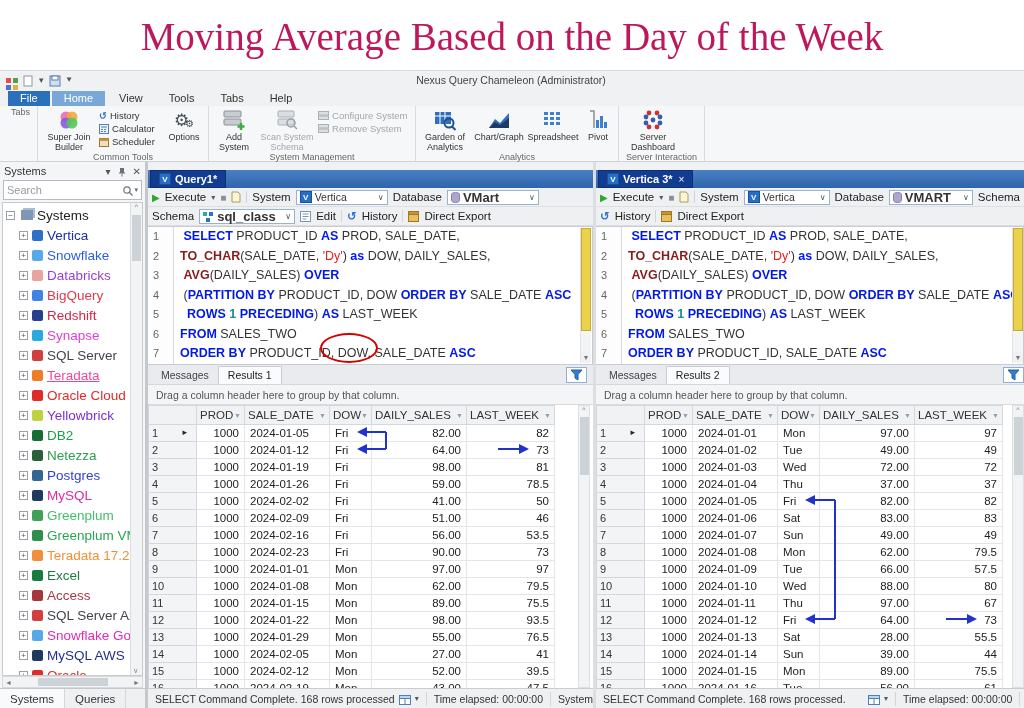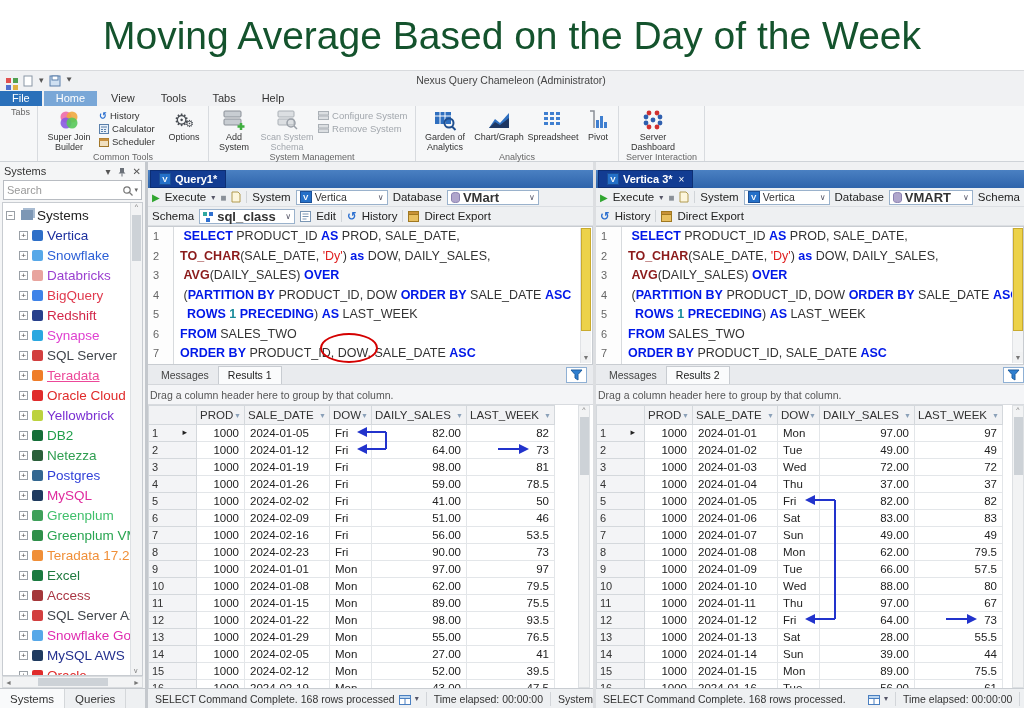--- a/index.html
+++ b/index.html
@@ -1,32 +1,32 @@
 <!DOCTYPE html>
 <html><head>
 <meta charset="utf-8">
 <style>
   * { margin:0; padding:0; box-sizing:border-box; }
   body { font-family:"Liberation Sans","DejaVu Sans",sans-serif; background:#fff; }
   .stage { position:relative; width:1024px; height:708px; background:#fff; overflow:hidden; }
 
   
   .page-title { height:72px; display:flex; align-items:center; justify-content:center;
-    font-family:Liberation Sans, sans-serif; font-size:39px; color:#14532d; }
+    font-family:Liberation Serif, serif; font-size:39px; color:#be185d; }
 
   
   .app { position:absolute; top:70px; left:0; right:0; bottom:0; background:#f0f1f3; border-top:1px solid #d8dadd; }
 
   .titlebar { height:18px; display:flex; align-items:center; padding-left:6px; position:relative; }
   .qat { display:flex; align-items:center; gap:5px; }
   .logo16 { width:12px; height:12px; display:inline-block; }
   .qat .mini { font-size:9px; color:#555; }
   .win-title { position:absolute; left:0; right:2px; text-align:center; font-size:10.5px; color:#444; pointer-events:none; }
 
-  .ribbon-tabs { height:17px; display:flex; align-items:flex-end; gap:2px; }
+  .ribbon-tabs { height:17px; display:flex; align-items:flex-end; padding-left:8px; gap:2px; }
   .rtab { font-size:11px; padding:1px 12px 2px; color:#333; }
   .rtab.file { background:#2a70ba; color:#fff; }
   .rtab.sel  { background:#79a7d7; color:#fff; }
 
   .ribbon { height:56px; background:#f6f7f8; border-bottom:1px solid #cfd3d8; display:flex; align-items:stretch; padding-left:4px; }
   .rgroup { display:flex; flex-direction:column; border-right:1px solid #d8dbdf; padding:1px 3px 0; }
   .ritems { flex:1; display:flex; align-items:flex-start; gap:2px; }
   .rbig { display:flex; flex-direction:column; align-items:center; width:50px; padding-top:1px; }
   .rbig .rlabel { font-size:9px; color:#333; text-align:center; line-height:1.08; margin-top:1px; }
   .rbig.dis .rlabel { color:#a2a7ad; }
@@ -102,21 +102,21 @@
   .ed-scroll .arr { position:absolute; bottom:0; left:0; right:0; height:11px; background:#f0f1f2; font-size:7px; color:#777; text-align:center; line-height:11px; }
   .red-ellipse { position:absolute; left:172px; top:106px; width:58px; height:30px; border:2.5px solid #d40000; border-radius:50%; }
 
   .rtabs { height:20px; background:#e9ebee; border-bottom:1px solid #d4d7db; display:flex; align-items:flex-end; padding-left:4px; position:relative; }
   .rtab2 { font-size:10.5px; color:#444; padding:2px 9px 3px; }
   .rtab2.active { background:#fafbfc; border:1px solid #c8ccd1; border-bottom:none; color:#222; }
   .funnel-btn { position:absolute; top:2px; width:21px; height:16px; background:#fff; border:1px solid #8fb0d4; display:flex; align-items:center; justify-content:center; }
   .panel.left .funnel-btn { right:6px; }
   .panel.right .funnel-btn { right:0; }
 
-  .groupbar { height:20px; background:#f4f5f7; border-bottom:1px solid #d8dbdf; display:flex; align-items:center; padding-left:2px; font-size:10.5px; color:#555; }
+  .groupbar { height:20px; background:#f4f5f7; border-bottom:1px solid #d8dbdf; display:flex; align-items:center; padding-left:8px; font-size:10.5px; color:#555; }
 
   .gridwrap { position:relative; flex:1; background:#fff; overflow:hidden; }
   table.grid { border-collapse:collapse; table-layout:fixed; width:406px; font-size:11.5px; color:#222; }
   .grid th { height:19px; background:#f1f2f4; border:1px solid #d4d8dc; font-weight:normal; font-size:11.5px; color:#333; text-align:left; padding:0 3px; white-space:nowrap; overflow:hidden; }
   .grid th .flt { float:right; font-size:7px; color:#8aa0b8; margin-top:3px; }
   .grid td { height:17px; border:1px solid #e3e6e9; padding:0 5px; white-space:nowrap; overflow:hidden; }
   .grid td.c0 { background:#f3f4f6; border-color:#d4d8dc; color:#333; font-size:11px; padding:0 3px; }
   .c0 { width:48px; } .c1 { width:48px; text-align:right; } .c2 { width:85px; }
   .c3 { width:42px; } .c4 { width:95px; text-align:right; } .c5 { width:88px; text-align:right; }
   th.c1, th.c4, th.c5 { text-align:left; }

